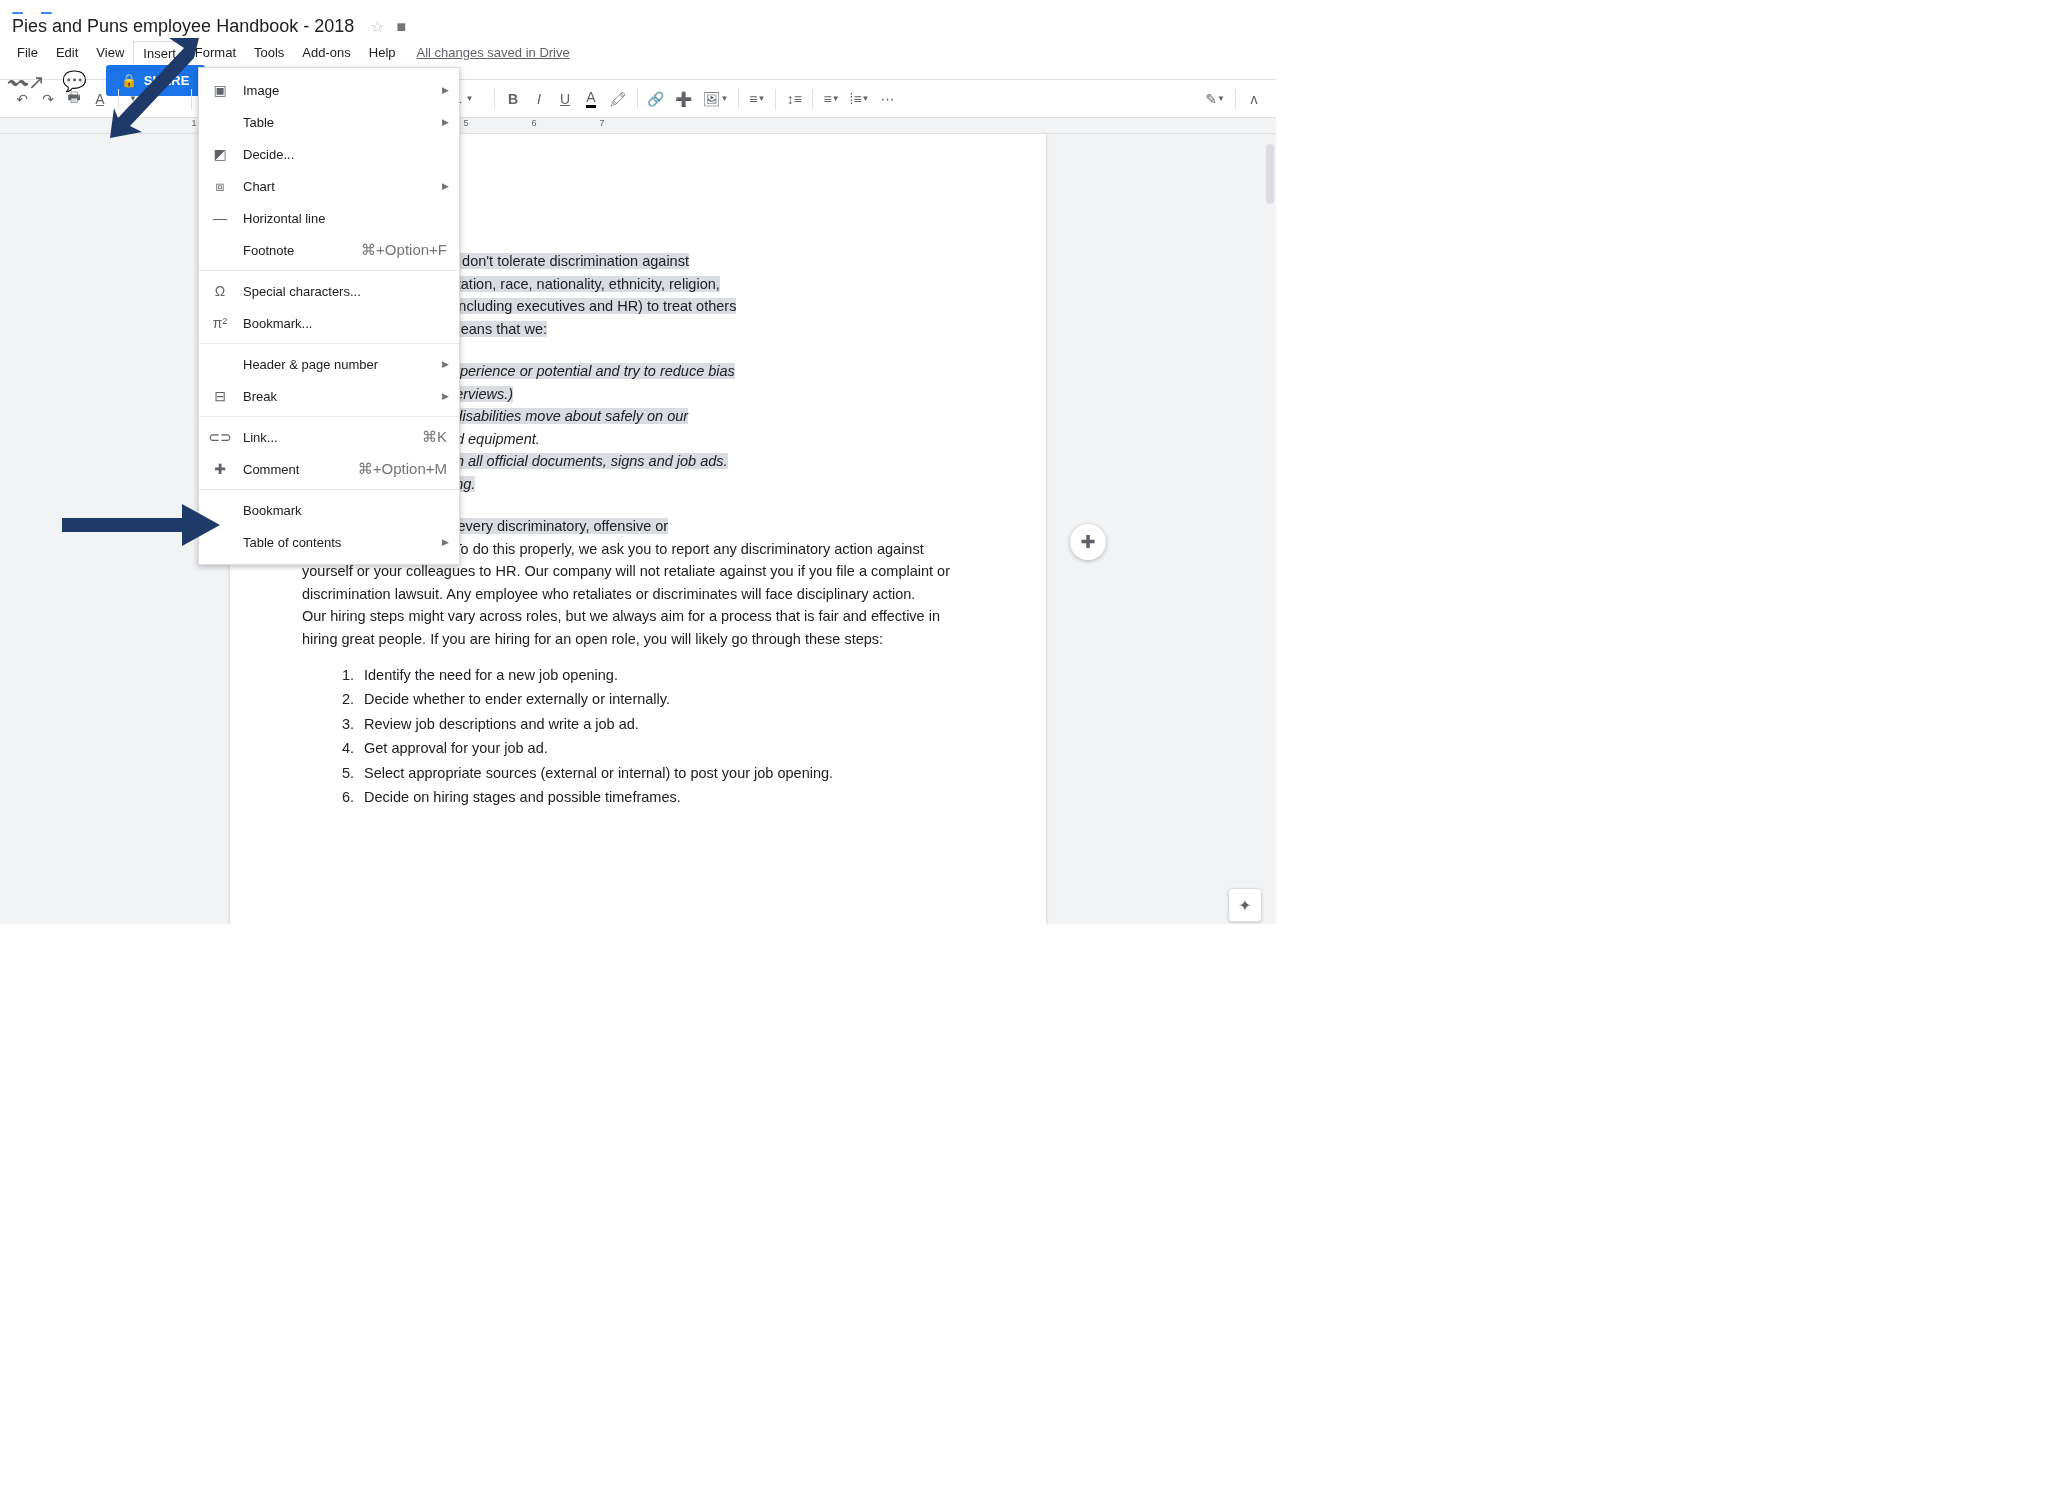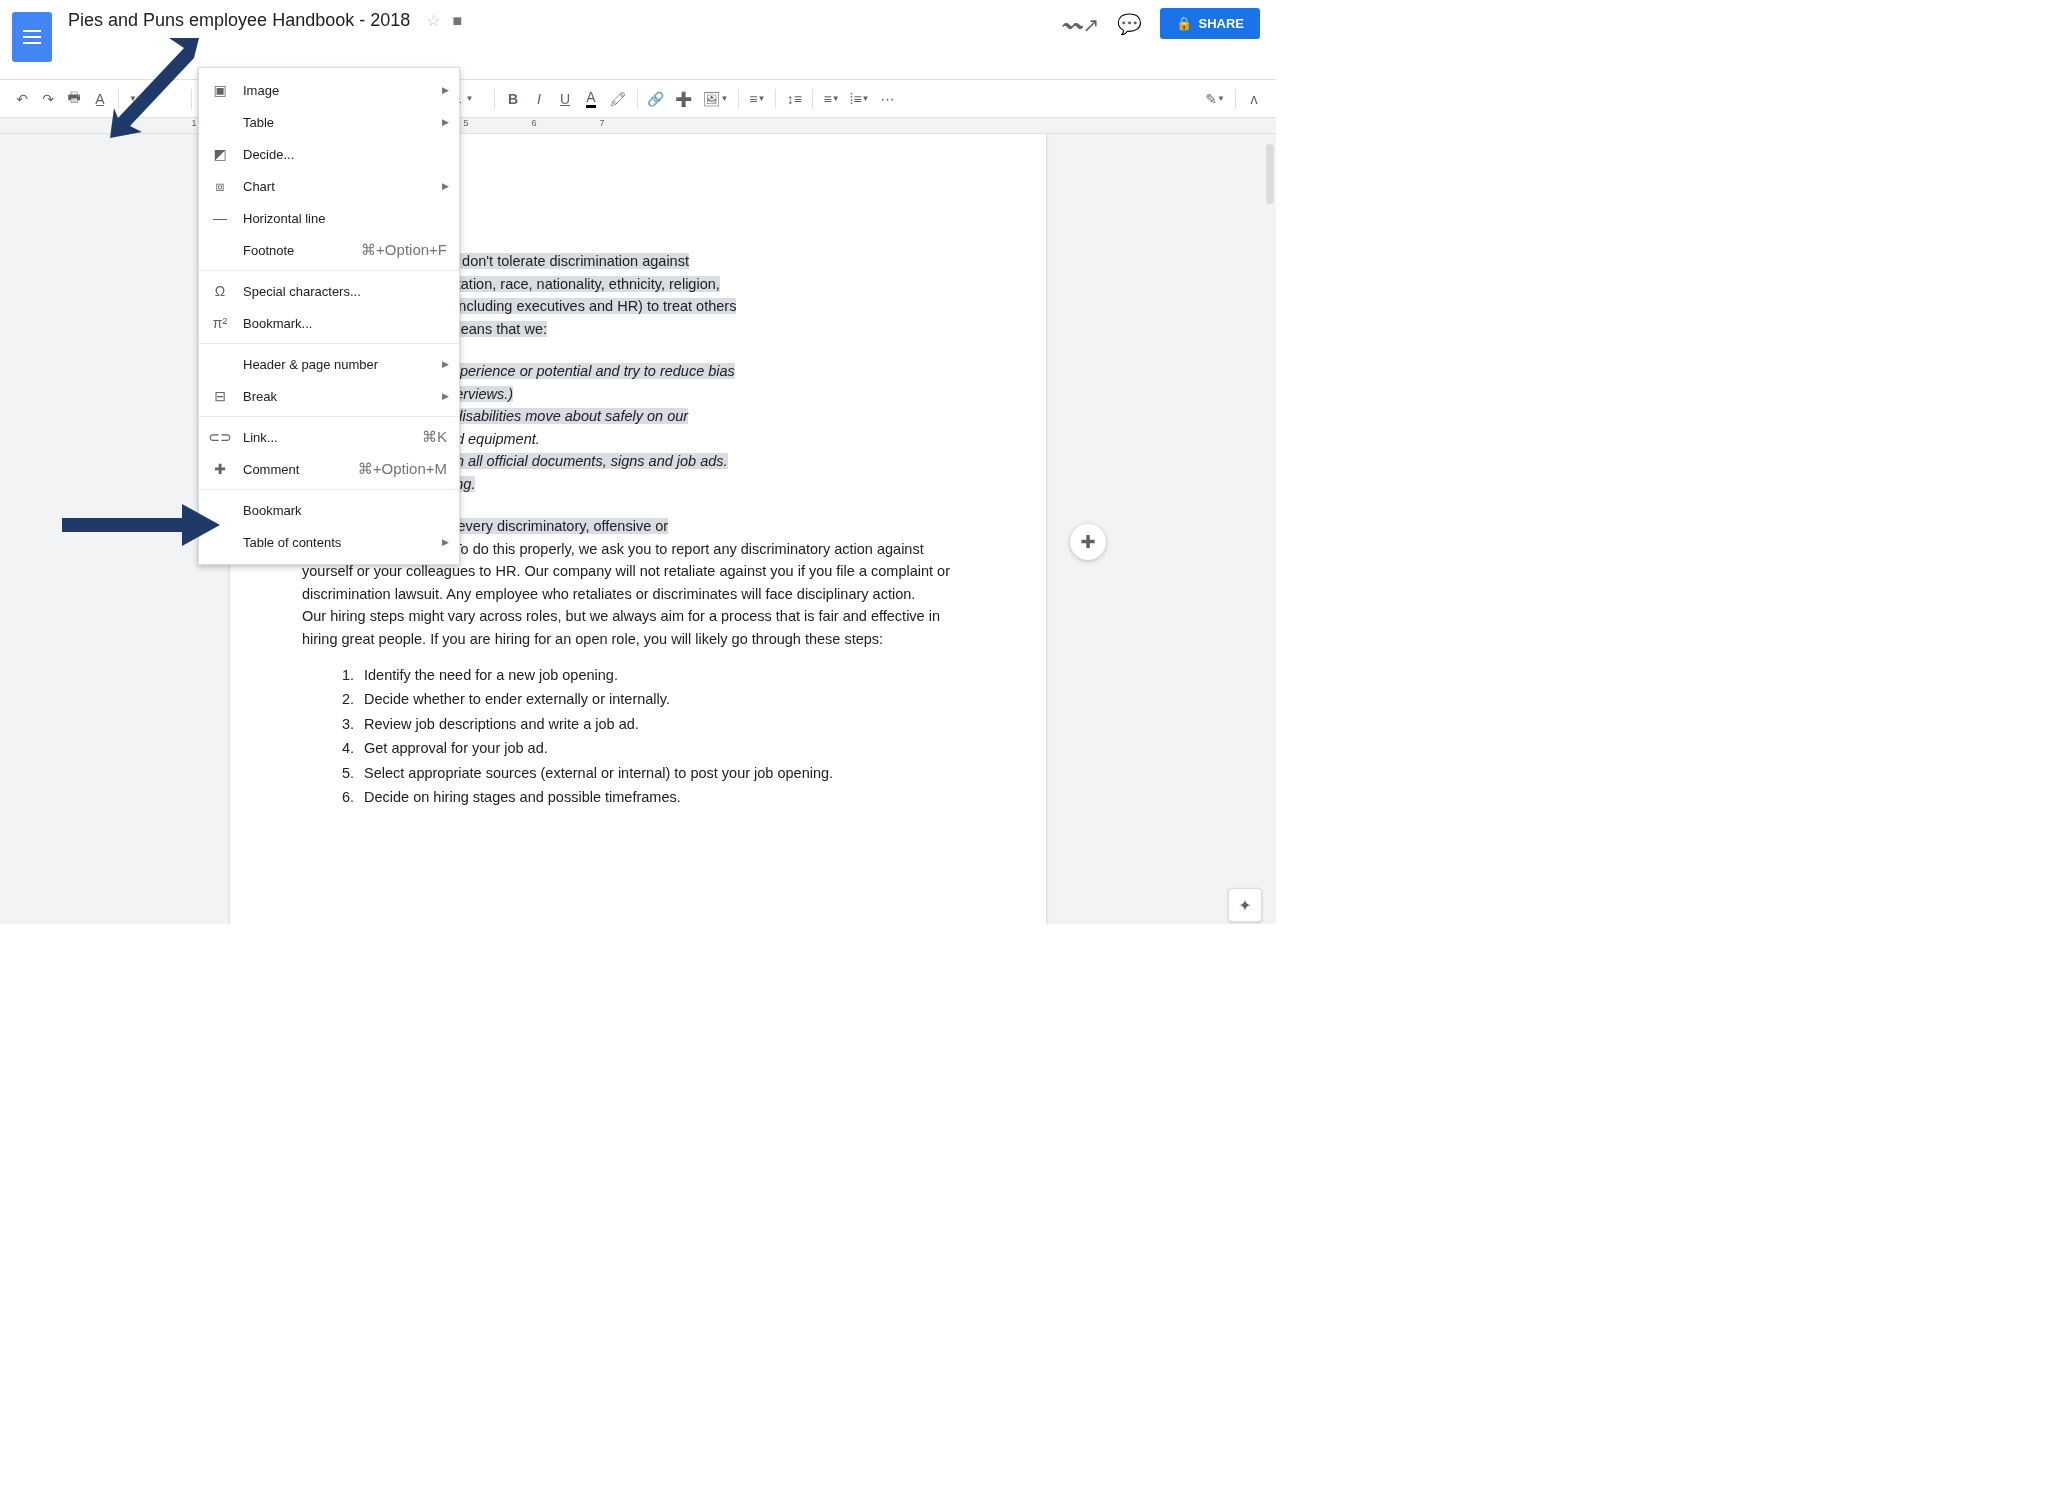--- a/index.html
+++ b/index.html
@@ -1,17 +1,17 @@
 <!DOCTYPE html>
 <html><head>
 <meta charset="utf-8">
 <style>
 * { margin:0; padding:0; box-sizing:border-box; font-family:Arial,Helvetica,sans-serif; }
 body { background:#fff; width:1276px; height:924px; position:relative; overflow:hidden; }
-.titlebar { display:flex; align-items:flex-start; padding:8px 0 12px 8px; height:80px; border-bottom:1px solid #e0e0e0; }
+.titlebar { display:flex; align-items:flex-start; padding:8px 0 12px 8px; height:80px; border-bottom:1px solid #e0e0e0;flex-direction:column; }
 .doc-icon { width:40px; height:50px; background:#4285f4; border-radius:3px; margin:4px 12px 0 4px; display:flex; align-items:center; justify-content:center; }
 .doc-icon-inner { width:18px; height:2px; background:#fff; box-shadow:0 -6px 0 #fff,0 6px 0 #fff; }
 .titlecol { flex:1; }
 .doctitle-row { display:flex; align-items:center; gap:12px; }
 .doctitle { font-size:18px; color:#202124; padding:2px 4px; }
 .star { color:#bdbdbd; font-size:16px; }
 .folder { color:#757575; font-size:16px; }
 .menubar { display:flex; gap:0; margin-top:2px; }
 .menuitem { font-size:13px; color:#202124; padding:4px 9px; cursor:pointer; }
 .menuitem.active { background:#fff; border:1px solid #dadce0; border-bottom:none; position:relative; z-index:15; }
@@ -53,20 +53,31 @@
 <div class="titlebar">
   <div class="doc-icon">
       <div class="doc-icon-inner"></div>
     </div>
   <div class="titlecol">
     <div class="doctitle-row">
       <span class="doctitle">Pies and Puns employee Handbook - 2018</span>
       <span class="star">☆</span>
       <span class="folder">■</span>
     </div>
+    <div class="menubar">
+      <span class="menuitem">File</span>
+      <span class="menuitem">Edit</span>
+      <span class="menuitem">View</span>
+      <span class="menuitem active">Insert</span>
+      <span class="menuitem">Format</span>
+      <span class="menuitem">Tools</span>
+      <span class="menuitem">Add-ons</span>
+      <span class="menuitem">Help</span>
+      <span class="savedtext">All changes saved in Drive</span>
+    </div>
   </div>
   <div class="rightbtns">
     <span class="icon-btn">〰↗</span>
     <span class="icon-btn">💬</span>
     <div class="sharebtn">
       <span>🔒</span>
       <span>SHARE</span>
     </div>
   </div>
 </div>

